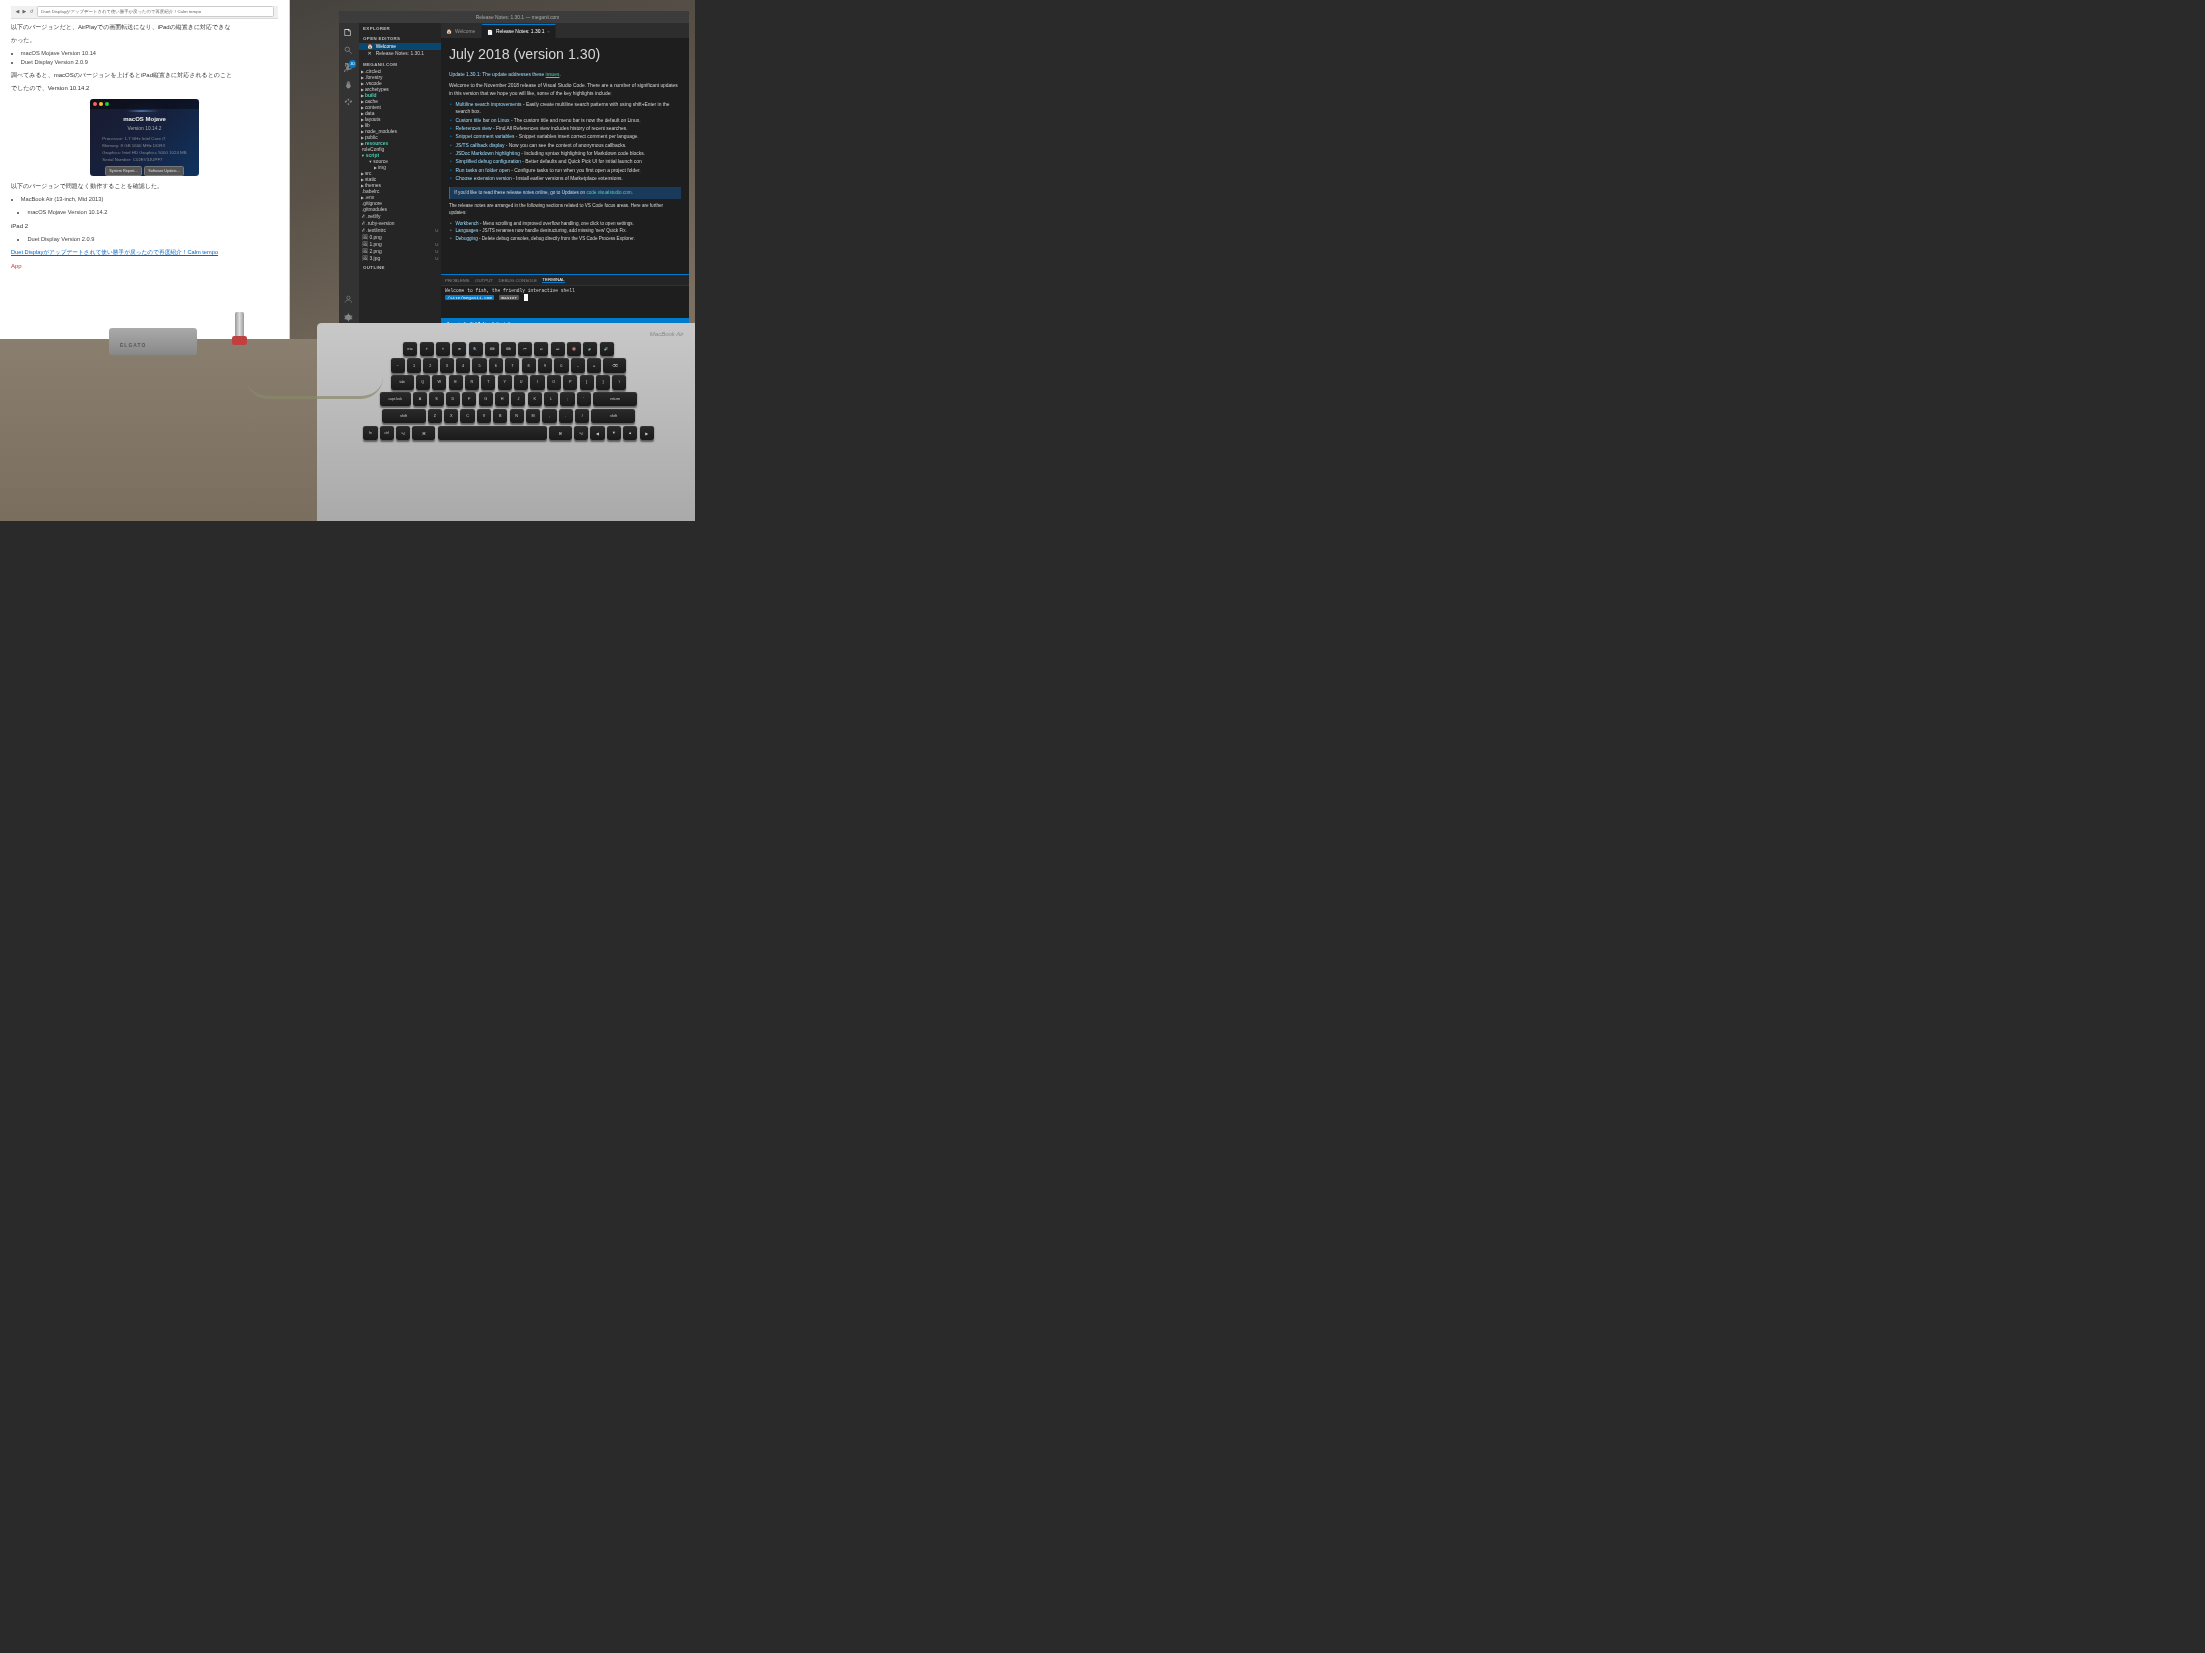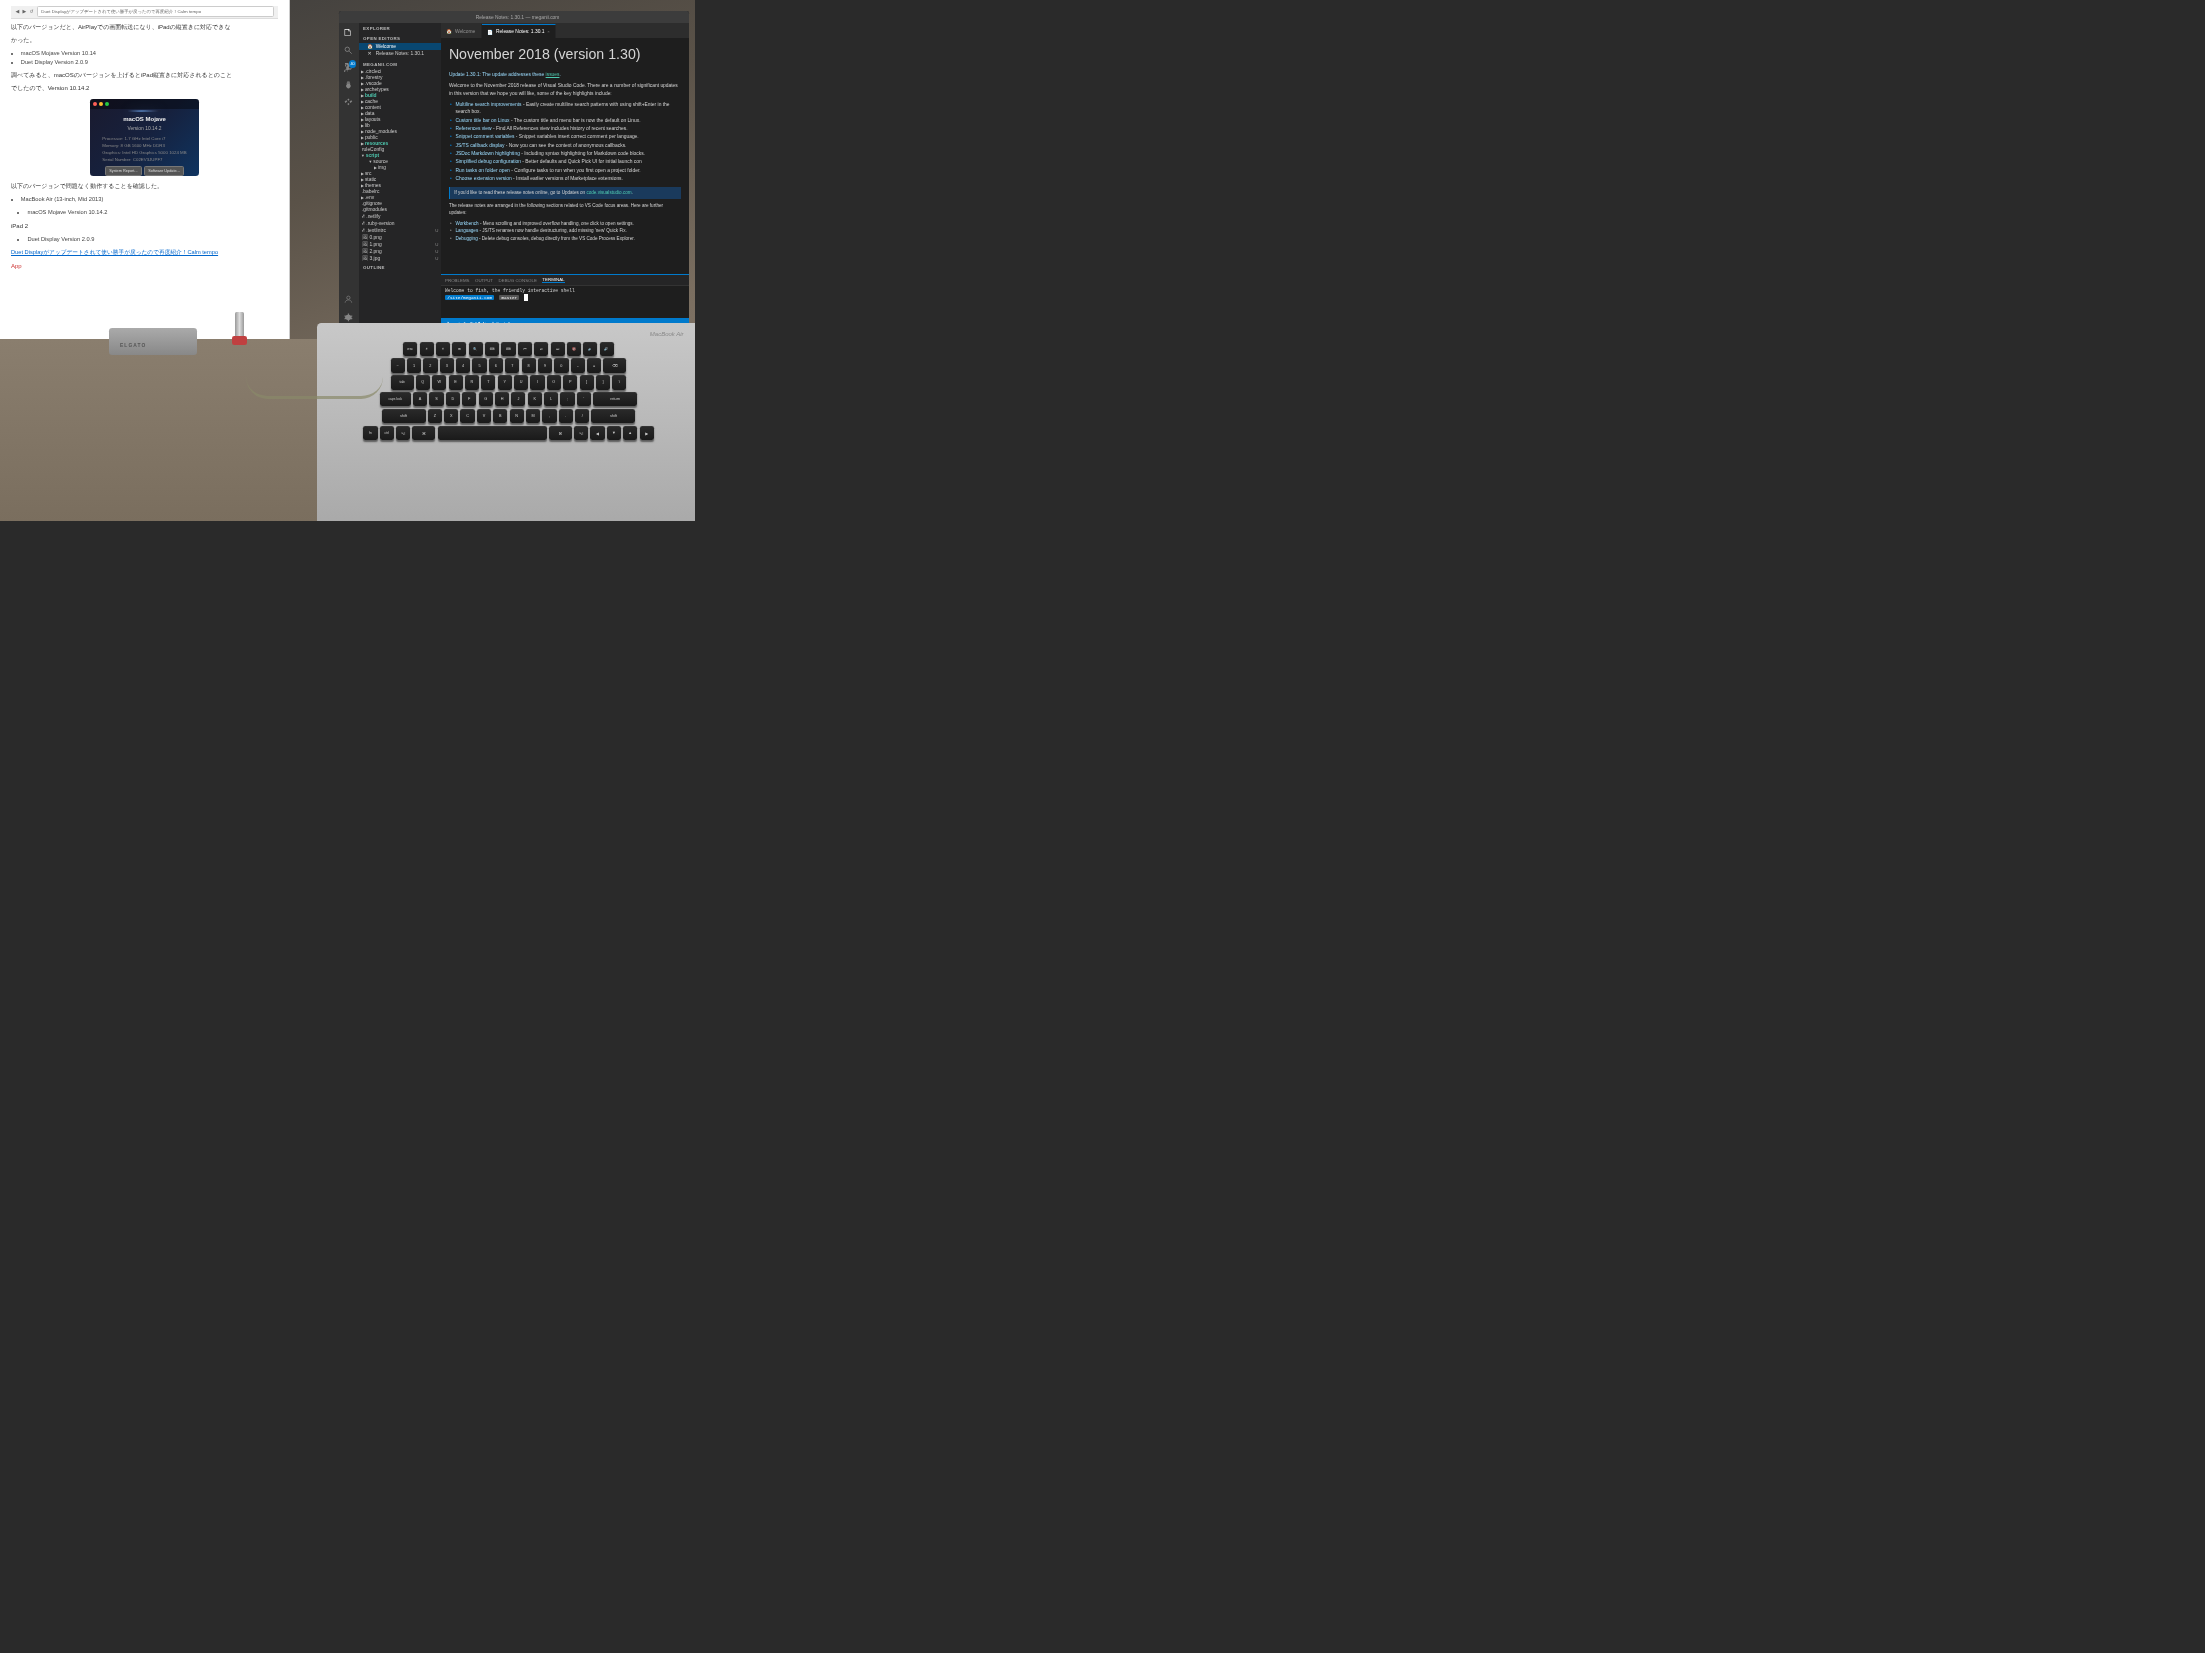--- a/index.html
+++ b/index.html
@@ -769,21 +769,21 @@
         <div class="editor-tab active">
           <span class="tab-icon">📄</span>
           <span>Release Notes: 1.30.1</span>
           <span class="close">×</span>
         </div>
       </div>
 
       <div style="flex:1; display:flex; flex-direction:column; overflow:hidden;">
 
         <div class="editor-content">
-          <h1 class="release-title">November 2018 (version 1.30)</h1>
+          <h1 class="release-title">July 2018 (version 1.30)</h1>
           <p class="update-line">
             <span>Update 1.30.1: The update addresses these </span>
             <a href="#" style="color:#4ec9b0;">issues</a>.
           </p>
           <p class="welcome-text">Welcome to the November 2018 release of Visual Studio Code. There are a number of significant updates in this version that we hope you will like, some of the key highlights include:</p>
           <ul class="bullet-list">
             <li><span class="hl-title">Multiline search improvements</span><span class="hl-desc"> - Easily create multiline search patterns with using shift+Enter in the search box.</span></li>
             <li><span class="hl-title">Custom title bar on Linux</span><span class="hl-desc"> - The custom title and menu bar is now the default on Linux.</span></li>
             <li><span class="hl-title">References view</span><span class="hl-desc"> - Find All References view includes history of recent searches.</span></li>
             <li><span class="hl-title">Snippet comment variables</span><span class="hl-desc"> - Snippet variables insert correct comment per language.</span></li>

